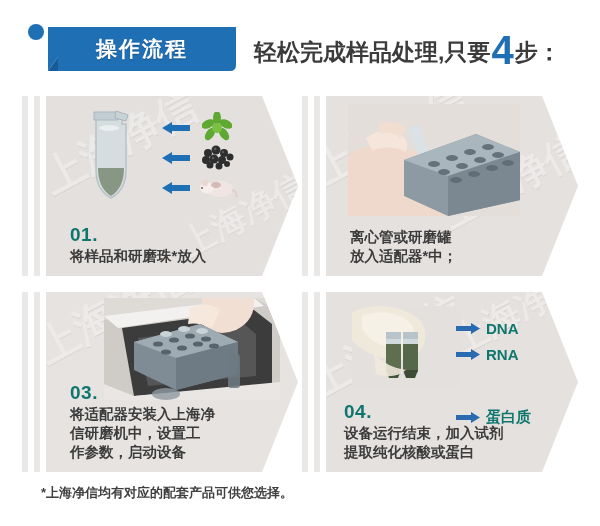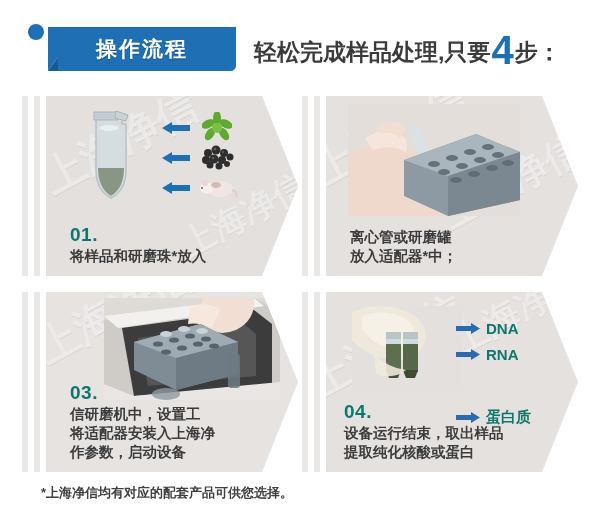--- a/index.html
+++ b/index.html
@@ -302,22 +302,22 @@
           <ellipse cx="98" cy="33" rx="6" ry="3"></ellipse>
         </g>
       </g>
 
       <ellipse cx="62" cy="96" rx="14" ry="6" fill="#8f9aa1" opacity=".8"></ellipse>
       <rect x="124" y="56" width="12" height="34" rx="3" fill="#6d7a83" opacity=".85"></rect>
     </svg>
 
     <div class="card-text">
       <div class="step-num">03.</div>
+      <div class="step-line">将适配器安装入上海净</div>
       <div class="step-line">信研磨机中，设置工</div>
-      <div class="step-line">将适配器安装入上海净</div>
       <div class="step-line">作参数，启动设备</div>
     </div>
   </div>
 </div>
 
 <div class="card-wrap" id="c4">
   <div class="stripe s1"></div>
   <div class="stripe s2"></div>
   <div class="card">
 
@@ -359,19 +359,19 @@
     </div>
     <div class="lbl-row" id="lr3">
       <svg class="arrow-r" viewBox="0 0 24 11">
         <path d="M0,3 L15,3 L15,0 L24,5.5 L15,11 L15,8 L0,8 Z" fill="#2a6ab0"></path>
       </svg>
       <span class="lbl-txt">蛋白质</span>
     </div>
 
     <div class="card-text" style="left:18px;">
       <div class="step-num">04.</div>
-      <div class="step-line">设备运行结束，取出样品</div>
+      <div class="step-line">设备运行结束，加入试剂</div>
       <div class="step-line">提取纯化核酸或蛋白</div>
     </div>
   </div>
 </div>
 
 <div id="footnote">*上海净信均有对应的配套产品可供您选择。</div>
 
 </body></html>

